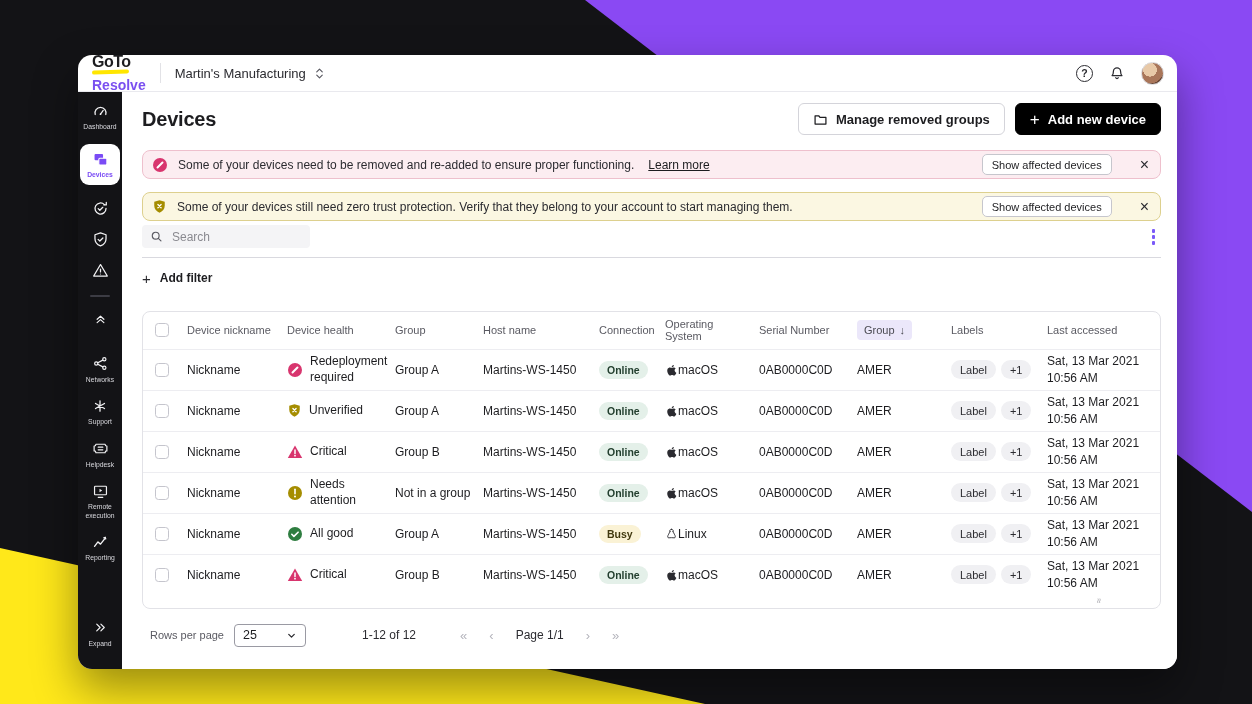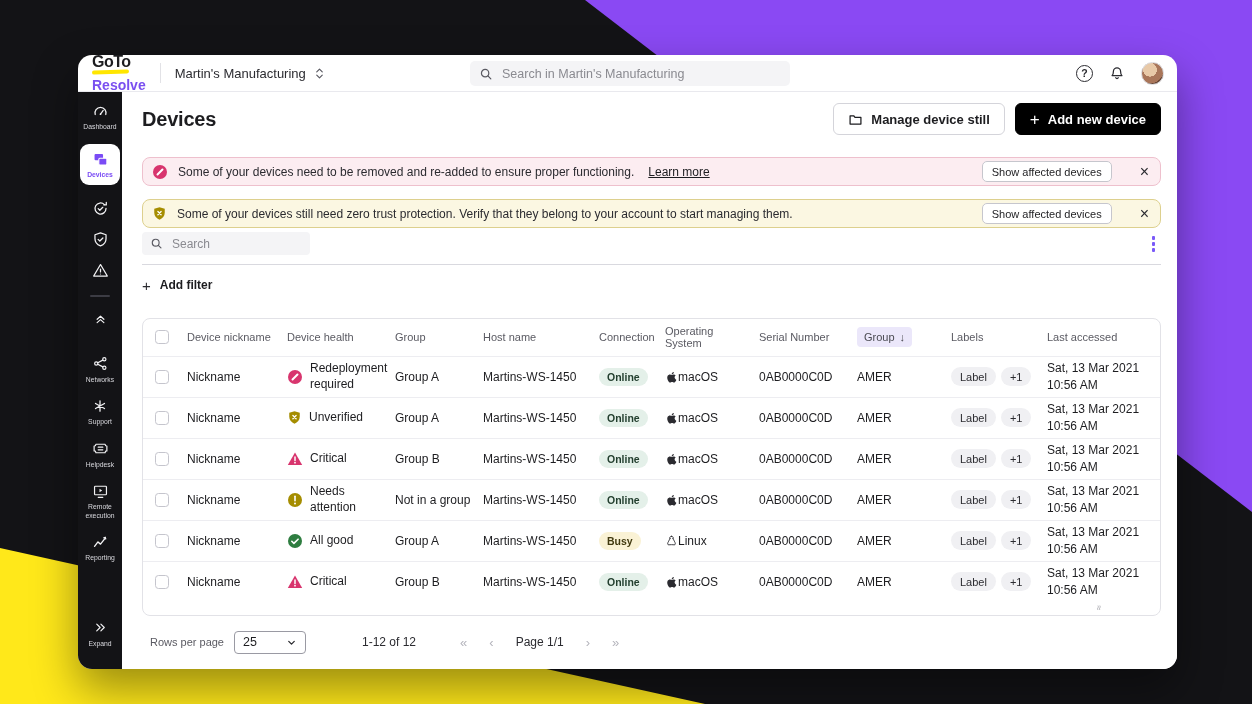--- a/index.html
+++ b/index.html
@@ -47,21 +47,21 @@
   
   .main{flex:1;background:#fff;padding:0 16px 0 20px;display:flex;flex-direction:column;min-width:0;}
   .page-head{display:flex;align-items:center;margin-top:11px;}
   .page-title{font-size:20px;font-weight:700;letter-spacing:-.2px;}
   .head-actions{margin-left:auto;display:flex;gap:10px;}
   .btn{display:flex;align-items:center;gap:8px;height:32px;padding:0 14px;border-radius:6px;font-size:13px;font-weight:700;cursor:pointer;}
   .btn-outline{background:#fff;border:1px solid #d4d4da;color:#1d1d20;}
   .btn-dark{background:#000;color:#fff;border:1px solid #000;}
   .btn-dark .plus{font-size:17px;font-weight:400;line-height:1;}
   
-  .banner{display:flex;align-items:center;gap:10px;height:29px;border-radius:8px;padding:0 9px;margin-top:22px;font-size:12px;color:#2b2b30;}
+  .banner{display:flex;align-items:center;gap:10px;height:29px;border-radius:8px;padding:0 9px;margin-top:15px;font-size:12px;color:#2b2b30;}
   .banner.pink{background:#fcedf1;border:1px solid #eec0cd;}
   .banner.yellow{background:#fbf7e2;border:1px solid #ddd08e;margin-top:13px;}
   .banner .txt{white-space:nowrap;overflow:hidden;text-overflow:ellipsis;}
   .banner .learn{margin-left:4px;text-decoration:underline;color:#1d1d20;cursor:pointer;white-space:nowrap;}
   .banner .b-right{margin-left:auto;display:flex;align-items:center;gap:26px;}
   .banner-btn{height:21px;padding:0 9px;background:#fff;border:1px solid #c6c6cd;border-radius:5px;font-size:11px;font-weight:400;
               display:flex;align-items:center;cursor:pointer;white-space:nowrap;color:#1d1d20;}
   .banner-x{font-size:16px;line-height:1;color:#2b2b30;cursor:pointer;padding:0 2px;}
   
   .toolbar{display:flex;align-items:flex-start;margin-top:4px;}
@@ -123,29 +123,20 @@
       <div class="tb-divider"></div>
       <div class="org-picker">
         <span>Martin's Manufacturing</span>
         <span>
           <svg viewBox="0 0 12 16" width="11" height="15" fill="none" stroke="#5a5a62" stroke-width="1.3" stroke-linecap="round" stroke-linejoin="round">
               <path d="M3 6.2 6 3.2l3 3"></path>
               <path d="M3 9.8l3 3 3-3"></path>
             </svg>
         </span>
       </div>
-      <div class="tb-search">
-        <span>
-          <svg viewBox="0 0 16 16" width="14" height="14" fill="none" stroke="#5a5a62" stroke-width="1.4" stroke-linecap="round">
-              <circle cx="7" cy="7" r="4.2"></circle>
-              <path d="M10.2 10.2 13.5 13.5"></path>
-            </svg>
-        </span>
-        <input placeholder="Search in Martin's Manufacturing" style="">
-      </div>
       <div class="tb-right">
         <div class="help-circ">?</div>
         <div>
           <svg viewBox="0 0 20 20" width="18" height="18" fill="none" stroke="#2b2b30" stroke-width="1.4" stroke-linejoin="round" stroke-linecap="round">
               <path d="M6 8.2a4 4 0 0 1 8 0c0 2.9.7 3.9 1.5 4.7H4.5C5.3 12.1 6 11.1 6 8.2z"></path>
               <path d="M8.6 15.3a1.6 1.6 0 0 0 2.8 0"></path>
             </svg>
         </div>
         <div class="avatar"></div>
       </div>
@@ -272,21 +263,21 @@
 
         <div class="page-head">
           <div class="page-title">Devices</div>
           <div class="head-actions">
             <div class="btn btn-outline">
               <span>
                 <svg viewBox="0 0 18 18" width="15" height="15" fill="none" stroke="#1d1d20" stroke-width="1.5" stroke-linejoin="round">
                     <path d="M2.5 14.5v-10h4.3l1.6 2h7.1v8z"></path>
                   </svg>
               </span>
-              <span>Manage device still</span>
+              <span>Manage removed groups</span>
             </div>
             <div class="btn btn-dark">
               <span class="plus">+</span>
               <span>Add new device</span>
             </div>
           </div>
         </div>
 
         <div class="banner pink">
           <span>

